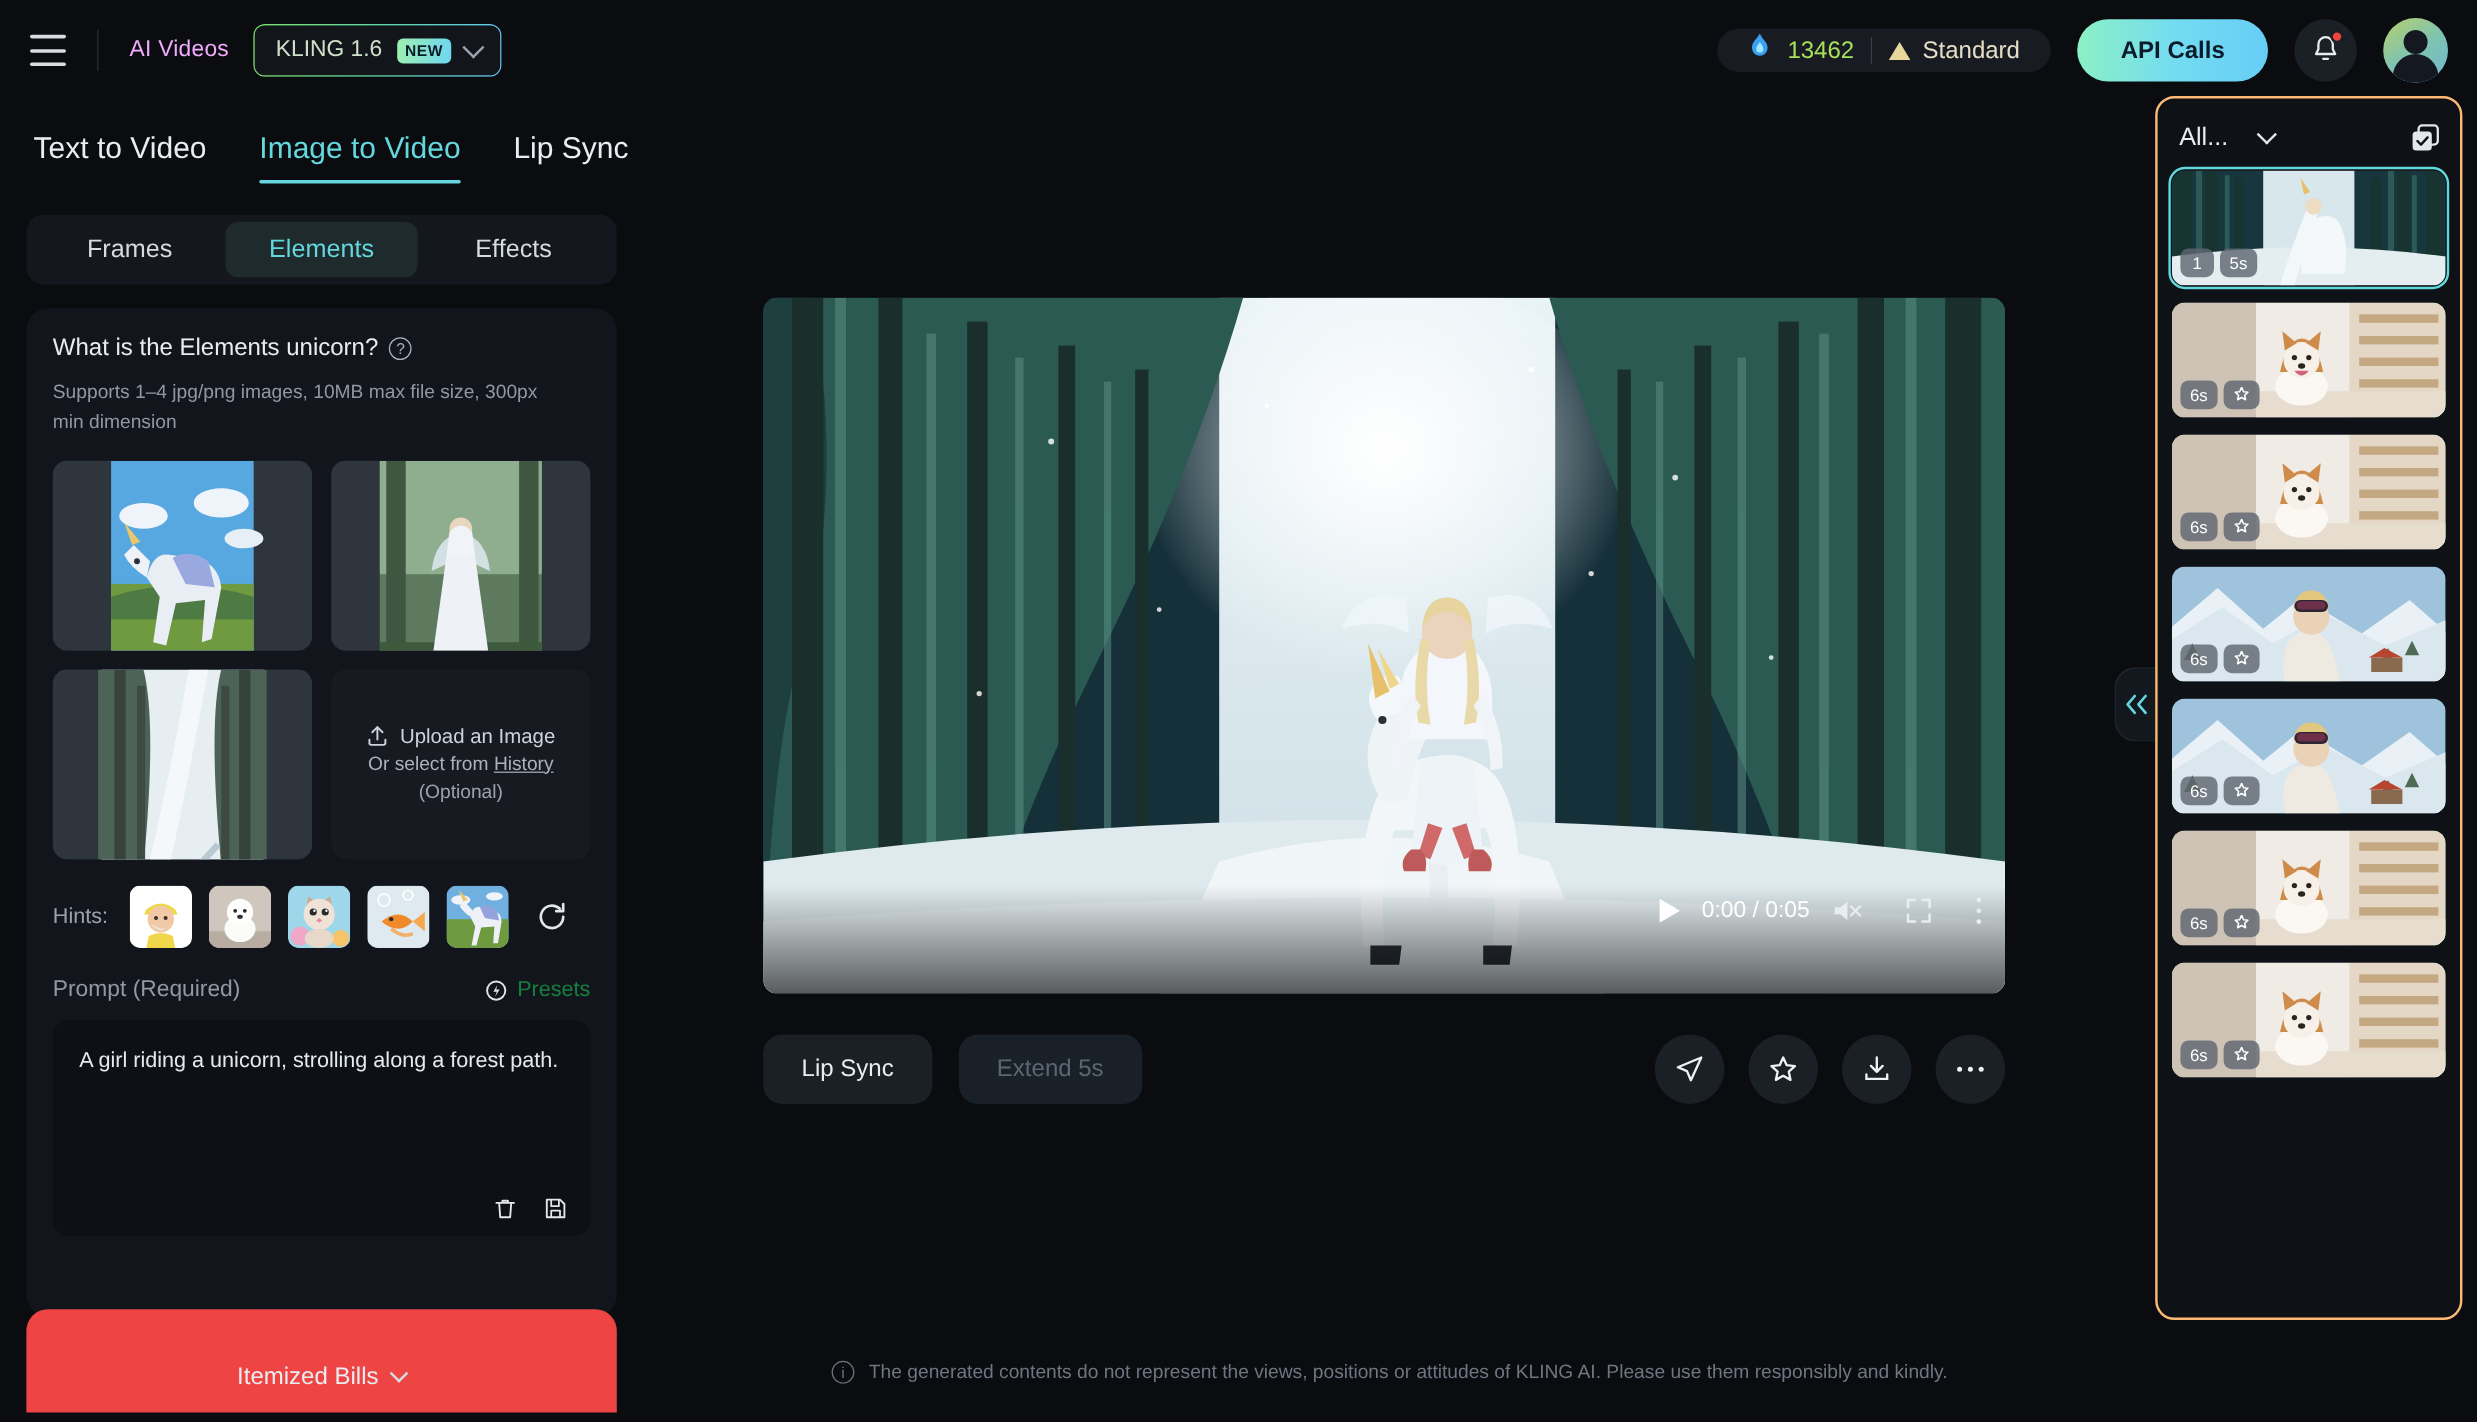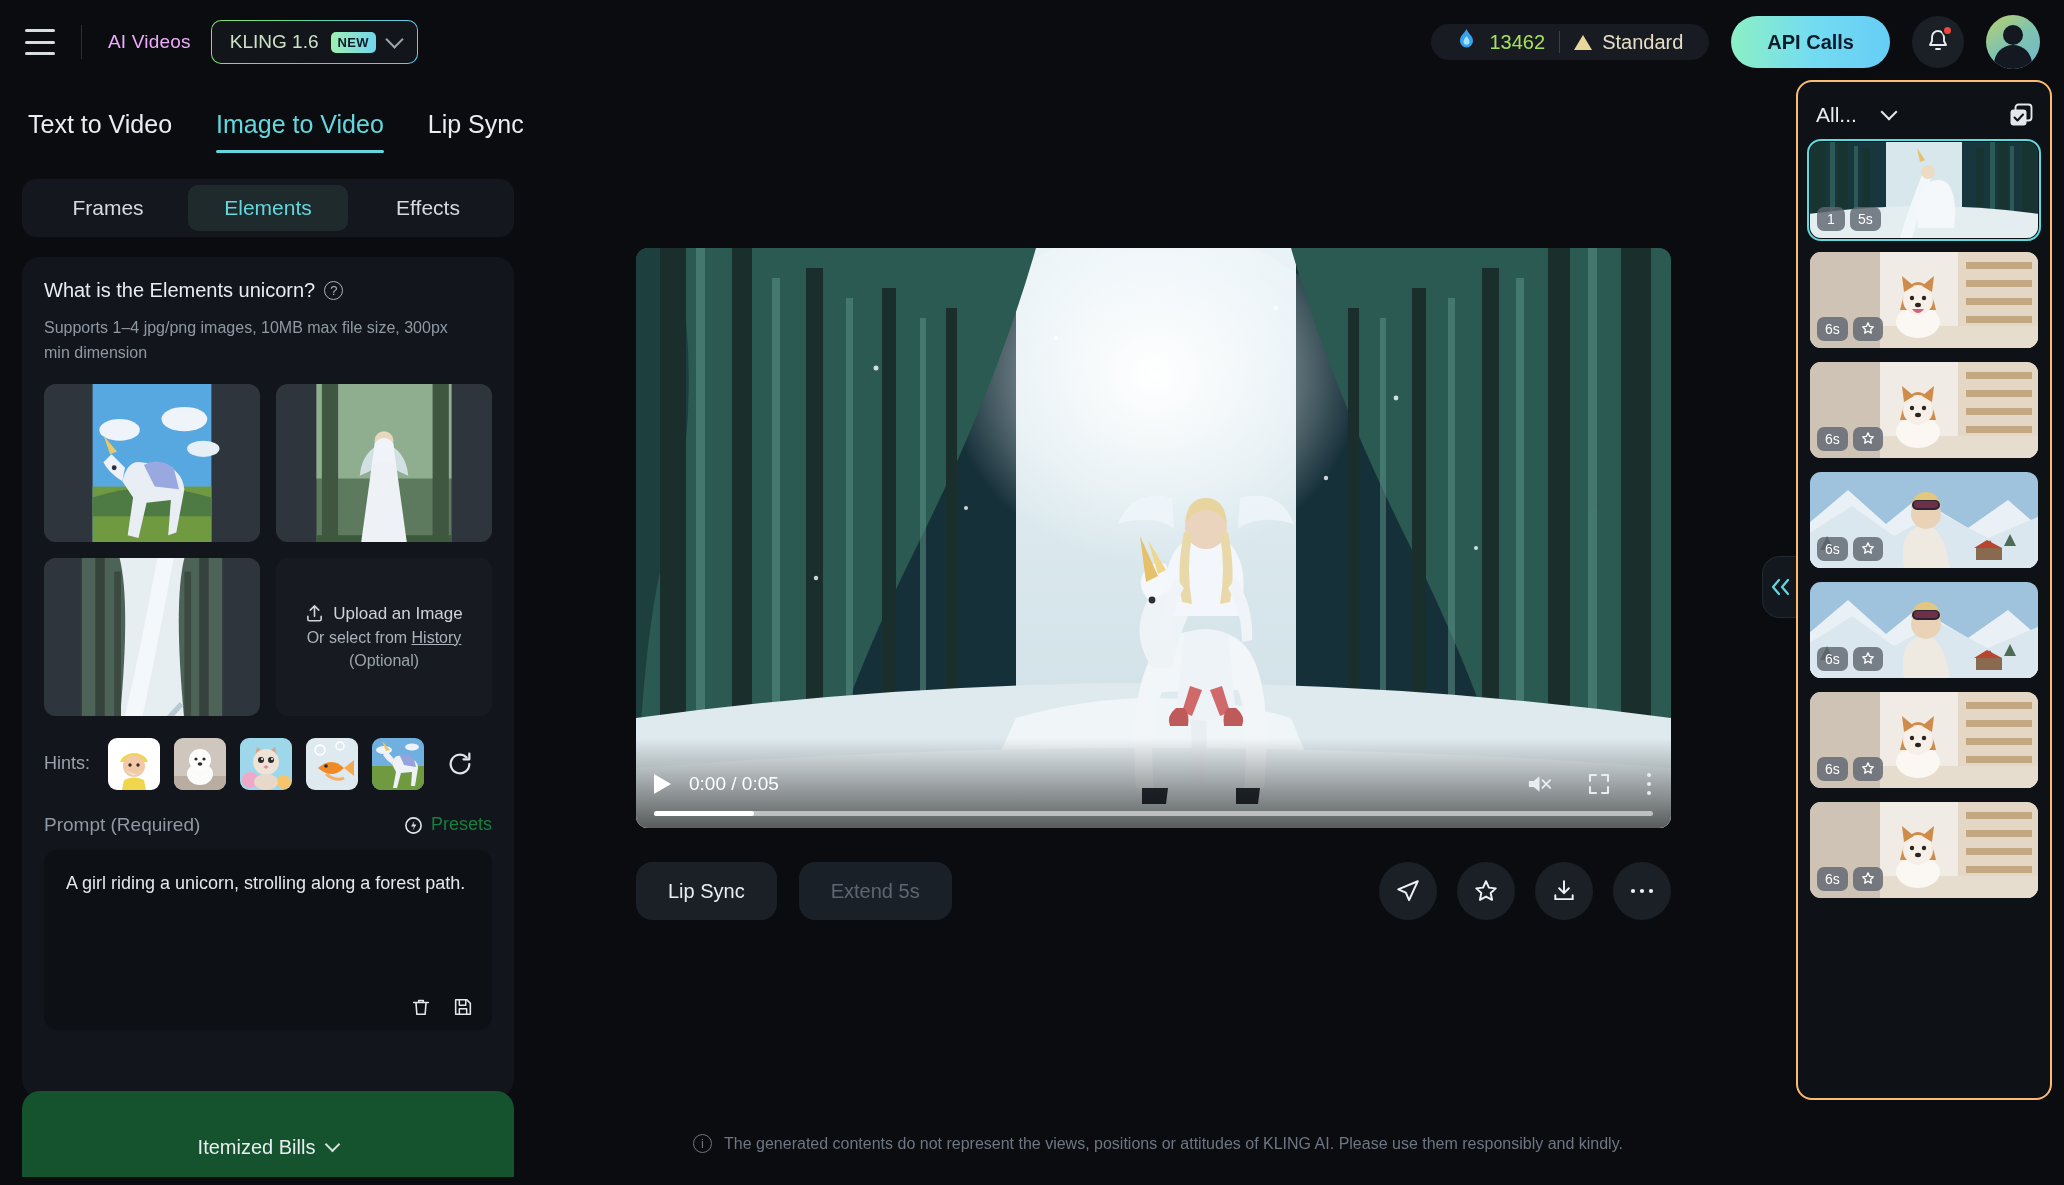--- a/index.html
+++ b/index.html
@@ -123,39 +123,39 @@
 
   .textarea {
     margin-top:14px; height:180px; background:#0d1116; border-radius:14px;
     padding:20px 22px; font-size:18px; color:#e4e9ee; line-height:1.5; position:relative;
     cursor:text;
   }
   .ta-icons { position:absolute; right:18px; bottom:12px; display:flex; gap:20px; }
   .ta-icons svg { cursor:pointer; }
 
   .bills-bar {
-    position:absolute; left:22px; right:22px; bottom:8px; height:86px; background:#14532d;
+    position:absolute; left:22px; right:22px; bottom:8px; height:86px; background:#ef4444;
     border-radius:18px 18px 0 0; display:flex; align-items:flex-end; justify-content:center;
     padding-bottom:18px;
   }
   .bills { display:flex; align-items:center; gap:12px; font-size:20px; color:#e9edf1; cursor:pointer; }
   .chev-sm { width:11px; height:11px; border-right:2.2px solid #d5dbe1; border-bottom:2.2px solid #d5dbe1;
              transform:rotate(45deg); margin-top:-6px; }
 
   
   .center { position:absolute; left:536px; top:84px; width:1244px; height:1101px; }
   .video-card {
     position:absolute; left:100px; top:164px; width:1035px; height:580px;
     border-radius:12px; overflow:hidden; background:#0b0f13;
   }
   .scene { position:absolute; inset:0; }
   .controls {
     position:absolute; left:0; right:0; bottom:0; height:90px;
     background: linear-gradient(to top, rgba(0,0,0,.62), rgba(0,0,0,0));
-    display:flex; flex-direction:column; justify-content:flex-end; padding:0 18px 12px 18px;
+    display:flex; flex-direction:row; justify-content:flex-end; padding:0 18px 12px 18px;
   }
   .ctl-row { display:flex; align-items:center; gap:18px; height:42px; }
   .play-tri { width:0;height:0;border-left:17px solid #fff;border-top:10px solid transparent;
               border-bottom:10px solid transparent; cursor:pointer; }
   .time { font-size:19px; color:#fff; font-family:"Liberation Sans",sans-serif; }
   .ctl-right { margin-left:auto; display:flex; align-items:center; gap:34px; }
   .progress { height:5px; background:rgba(255,255,255,.55); border-radius:3px; margin-top:6px;
               position:relative; cursor:pointer; }
   .progress .buf { position:absolute; left:0; top:0; bottom:0; width:10%; background:#fff; border-radius:3px; }
 

